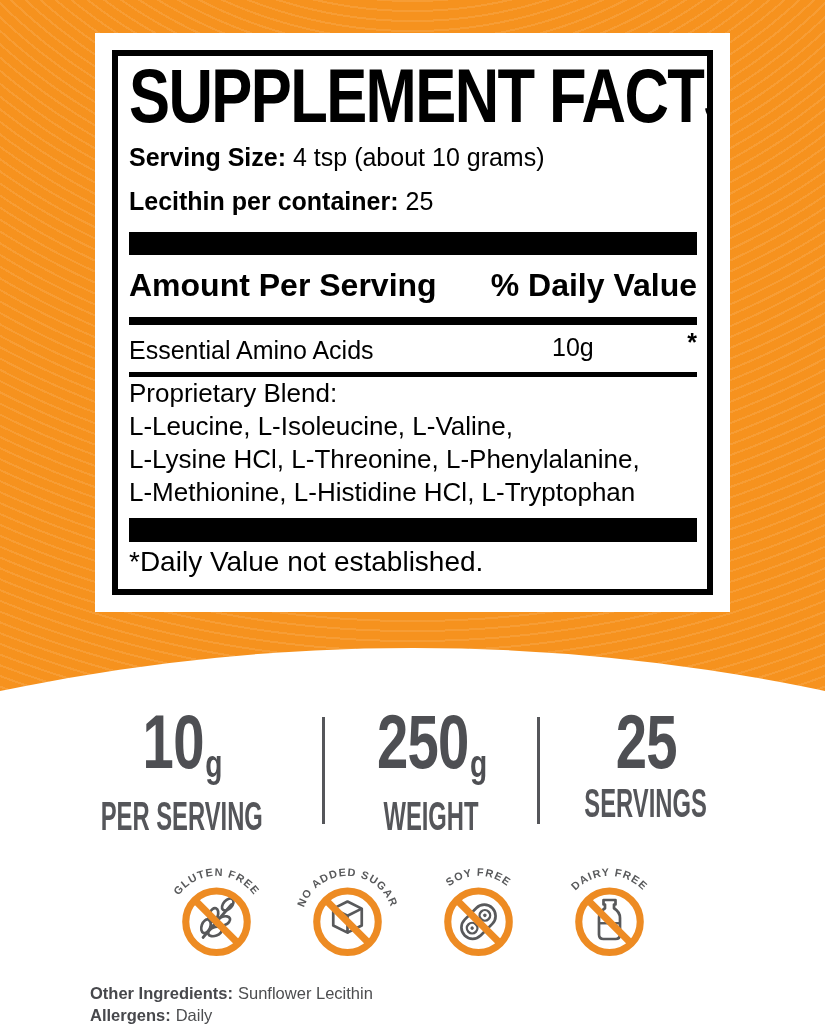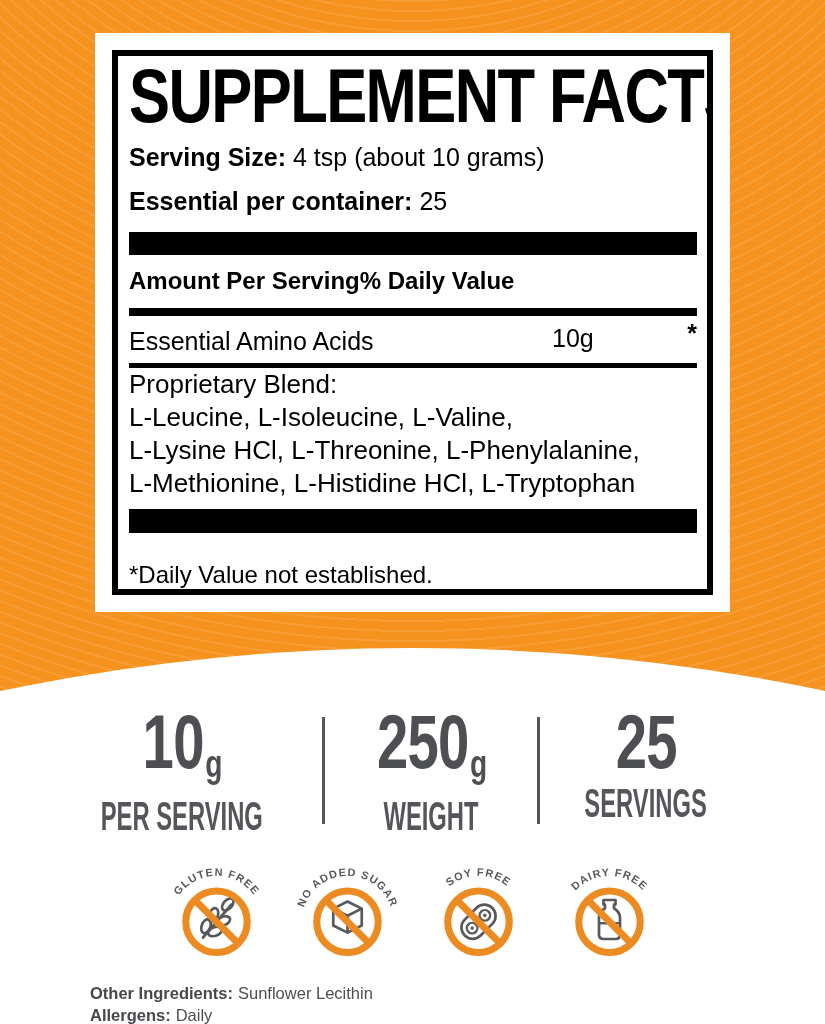--- a/index.html
+++ b/index.html
@@ -67,23 +67,23 @@
   }
   .serving-line .lbl { font-weight: 700; }
   .serving-line .val { margin-left: 7px; }
 
   .bar-thick { height: 23px; background: #000; margin-top: 16px; }
   .bar-mid   { height: 8px;  background: #000; }
   .bar-thin  { height: 5px;  background: #000; }
 
   .col-header-row {
     display: flex;
-    justify-content: flex-start;
+    justify-content: space-between;
     align-items: baseline;
-    font-size: 24px;
+    font-size: 32px;
     font-weight: 700;
     color: #000;
     padding: 12px 0 13px 0;
   }
   .amino-row {
     display: flex;
     align-items: flex-start;
     font-size: 25px;
     color: #000;
     padding: 11px 0 7px 0;
@@ -92,23 +92,23 @@
   .amino-amount { width: 105px; position: relative; top: -3px; }
   .amino-star { width: 40px; text-align: right; font-weight: 700; position: relative; top: -8px; }
 
   .blend {
     font-size: 26px;
     color: #000;
     line-height: 33px;
     padding-top: 0;
   }
   .footnote {
-    font-size: 24px;
-    color: #000;
-    margin-top: 28px;
+    font-size: 28px;
+    color: #000;
+    margin-top: 4px;
   }
 
   
   .stats {
     position: absolute;
     top: 703px;
     left: 42px;
     width: 710px;
     display: flex;
     align-items: stretch;
@@ -182,21 +182,21 @@
   <div class="facts-panel">
     <div class="facts-border">
 
       <div class="facts-title">SUPPLEMENT FACTS</div>
 
       <div class="serving-line">
         <span class="lbl">Serving Size:</span><span class="val">4 tsp (about 10 grams)</span>
       </div>
 
       <div class="serving-line">
-        <span class="lbl">Essential per container:</span><span class="val">25</span>
+        <span class="lbl">Lecithin per container:</span><span class="val">25</span>
       </div>
 
       <div class="bar-thick"></div>
 
       <div class="col-header-row">
         <span>Amount Per Serving</span>
         <span>% Daily Value</span>
       </div>
 
       <div class="bar-mid"></div>

